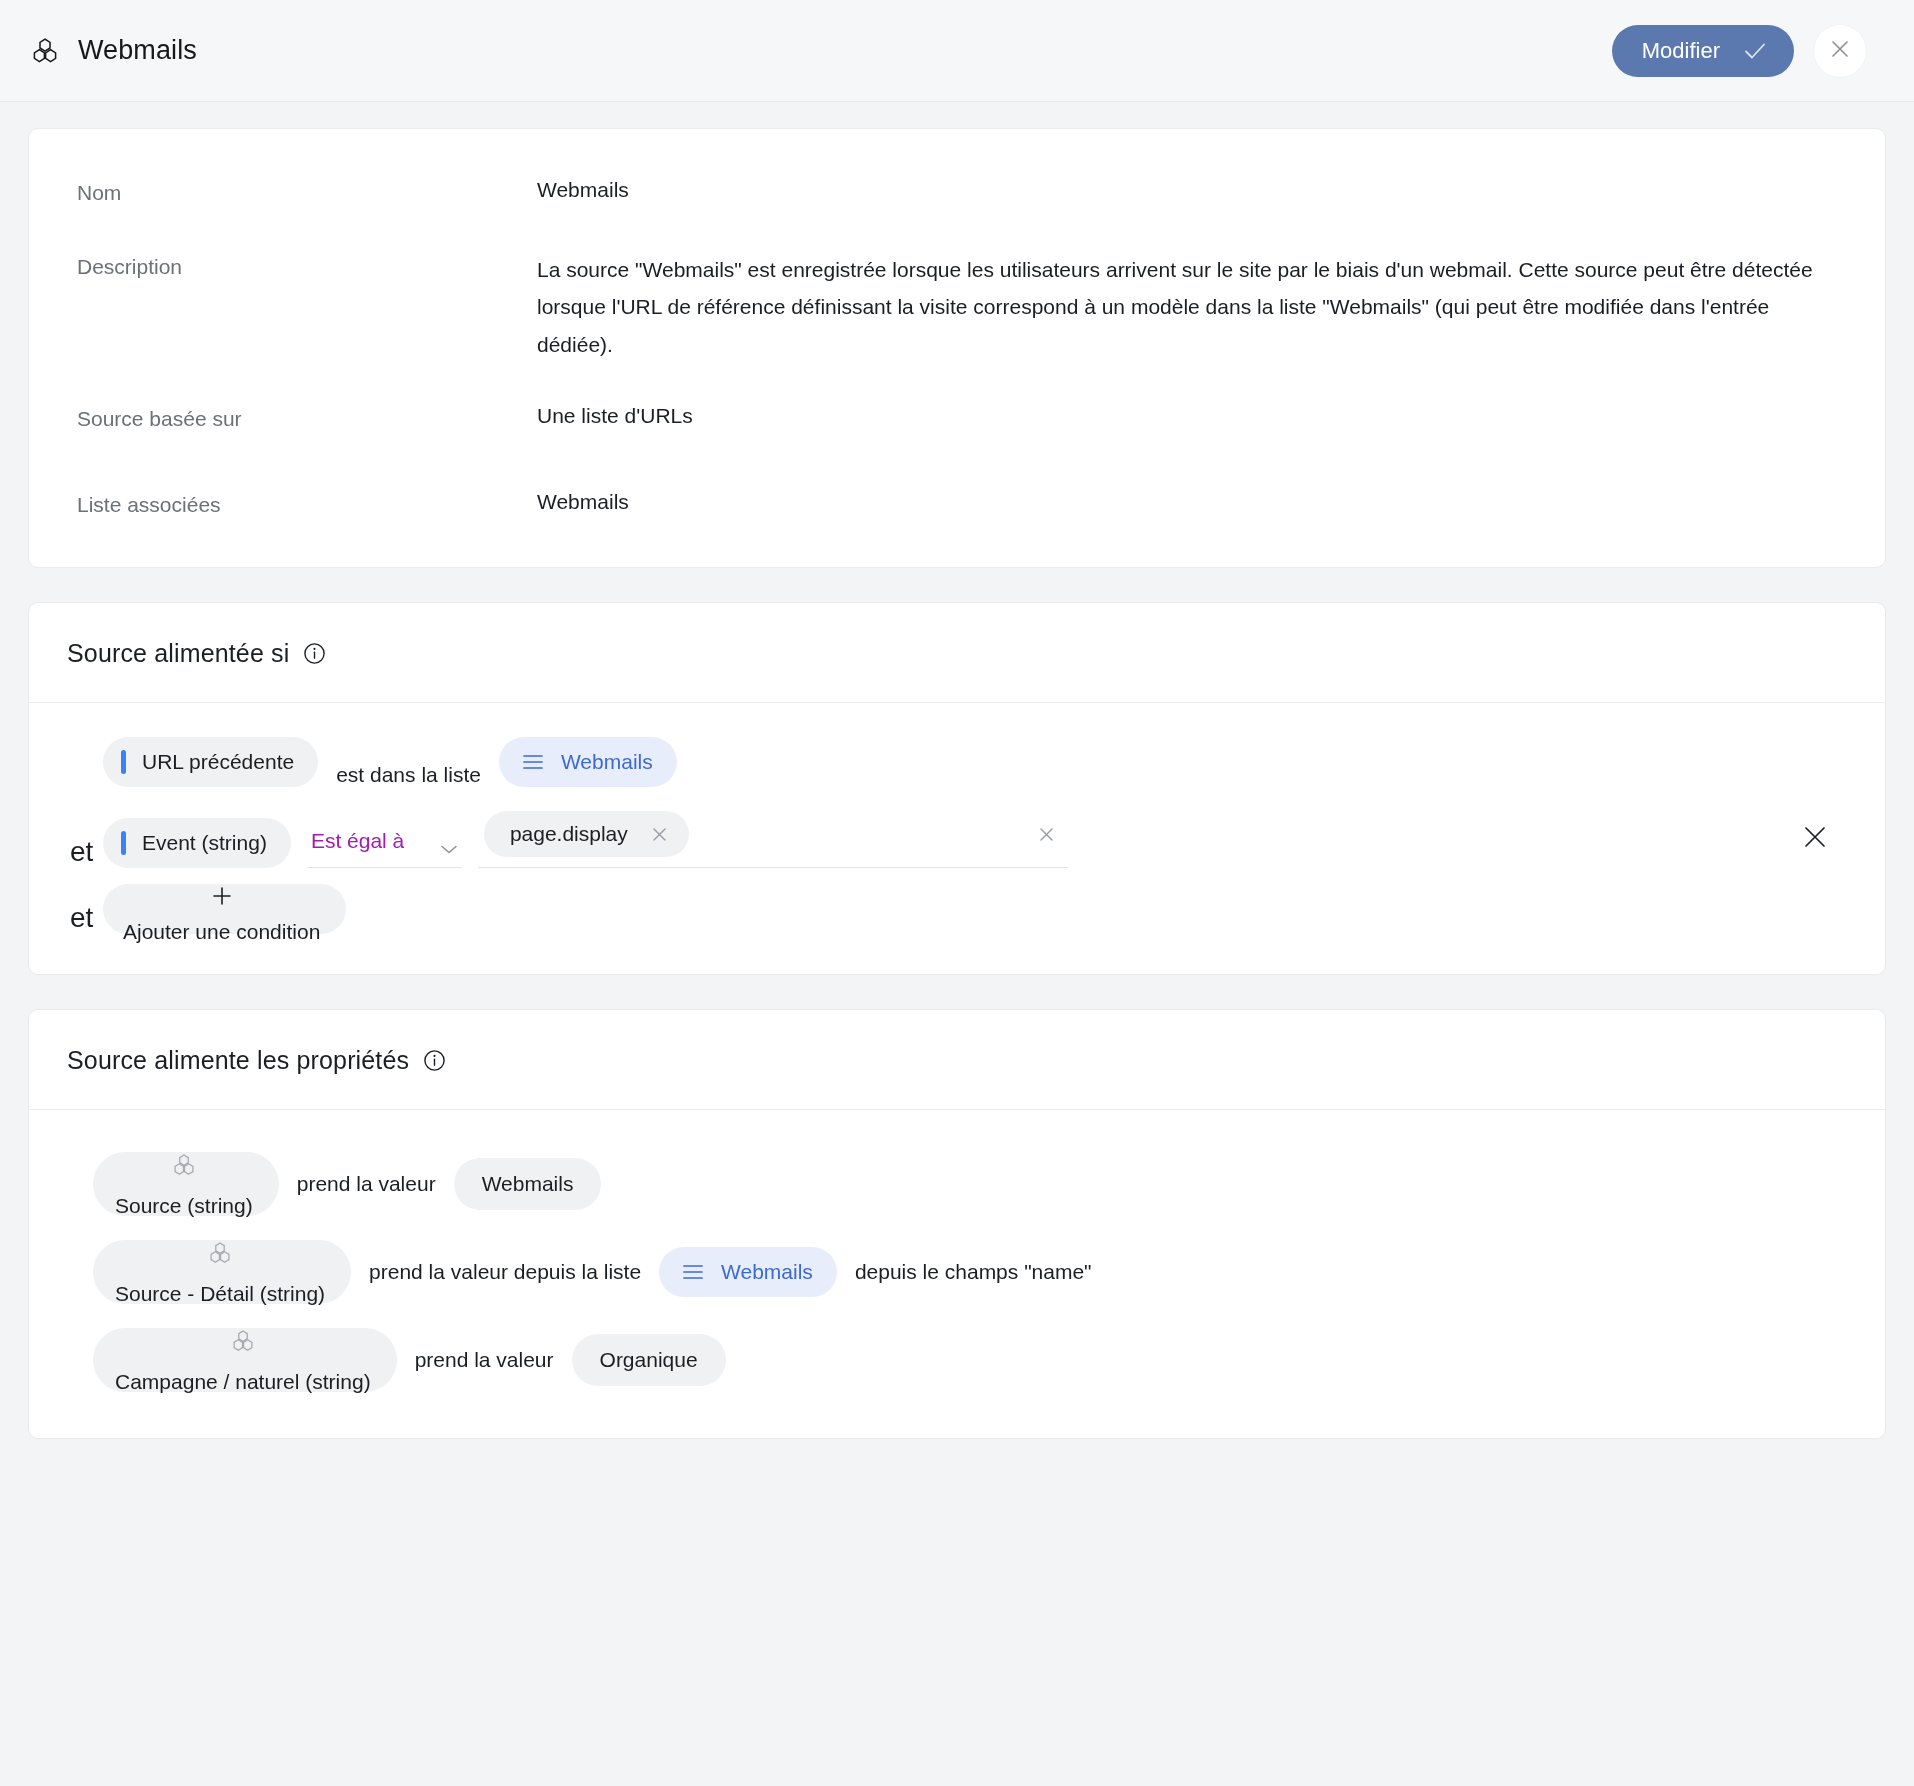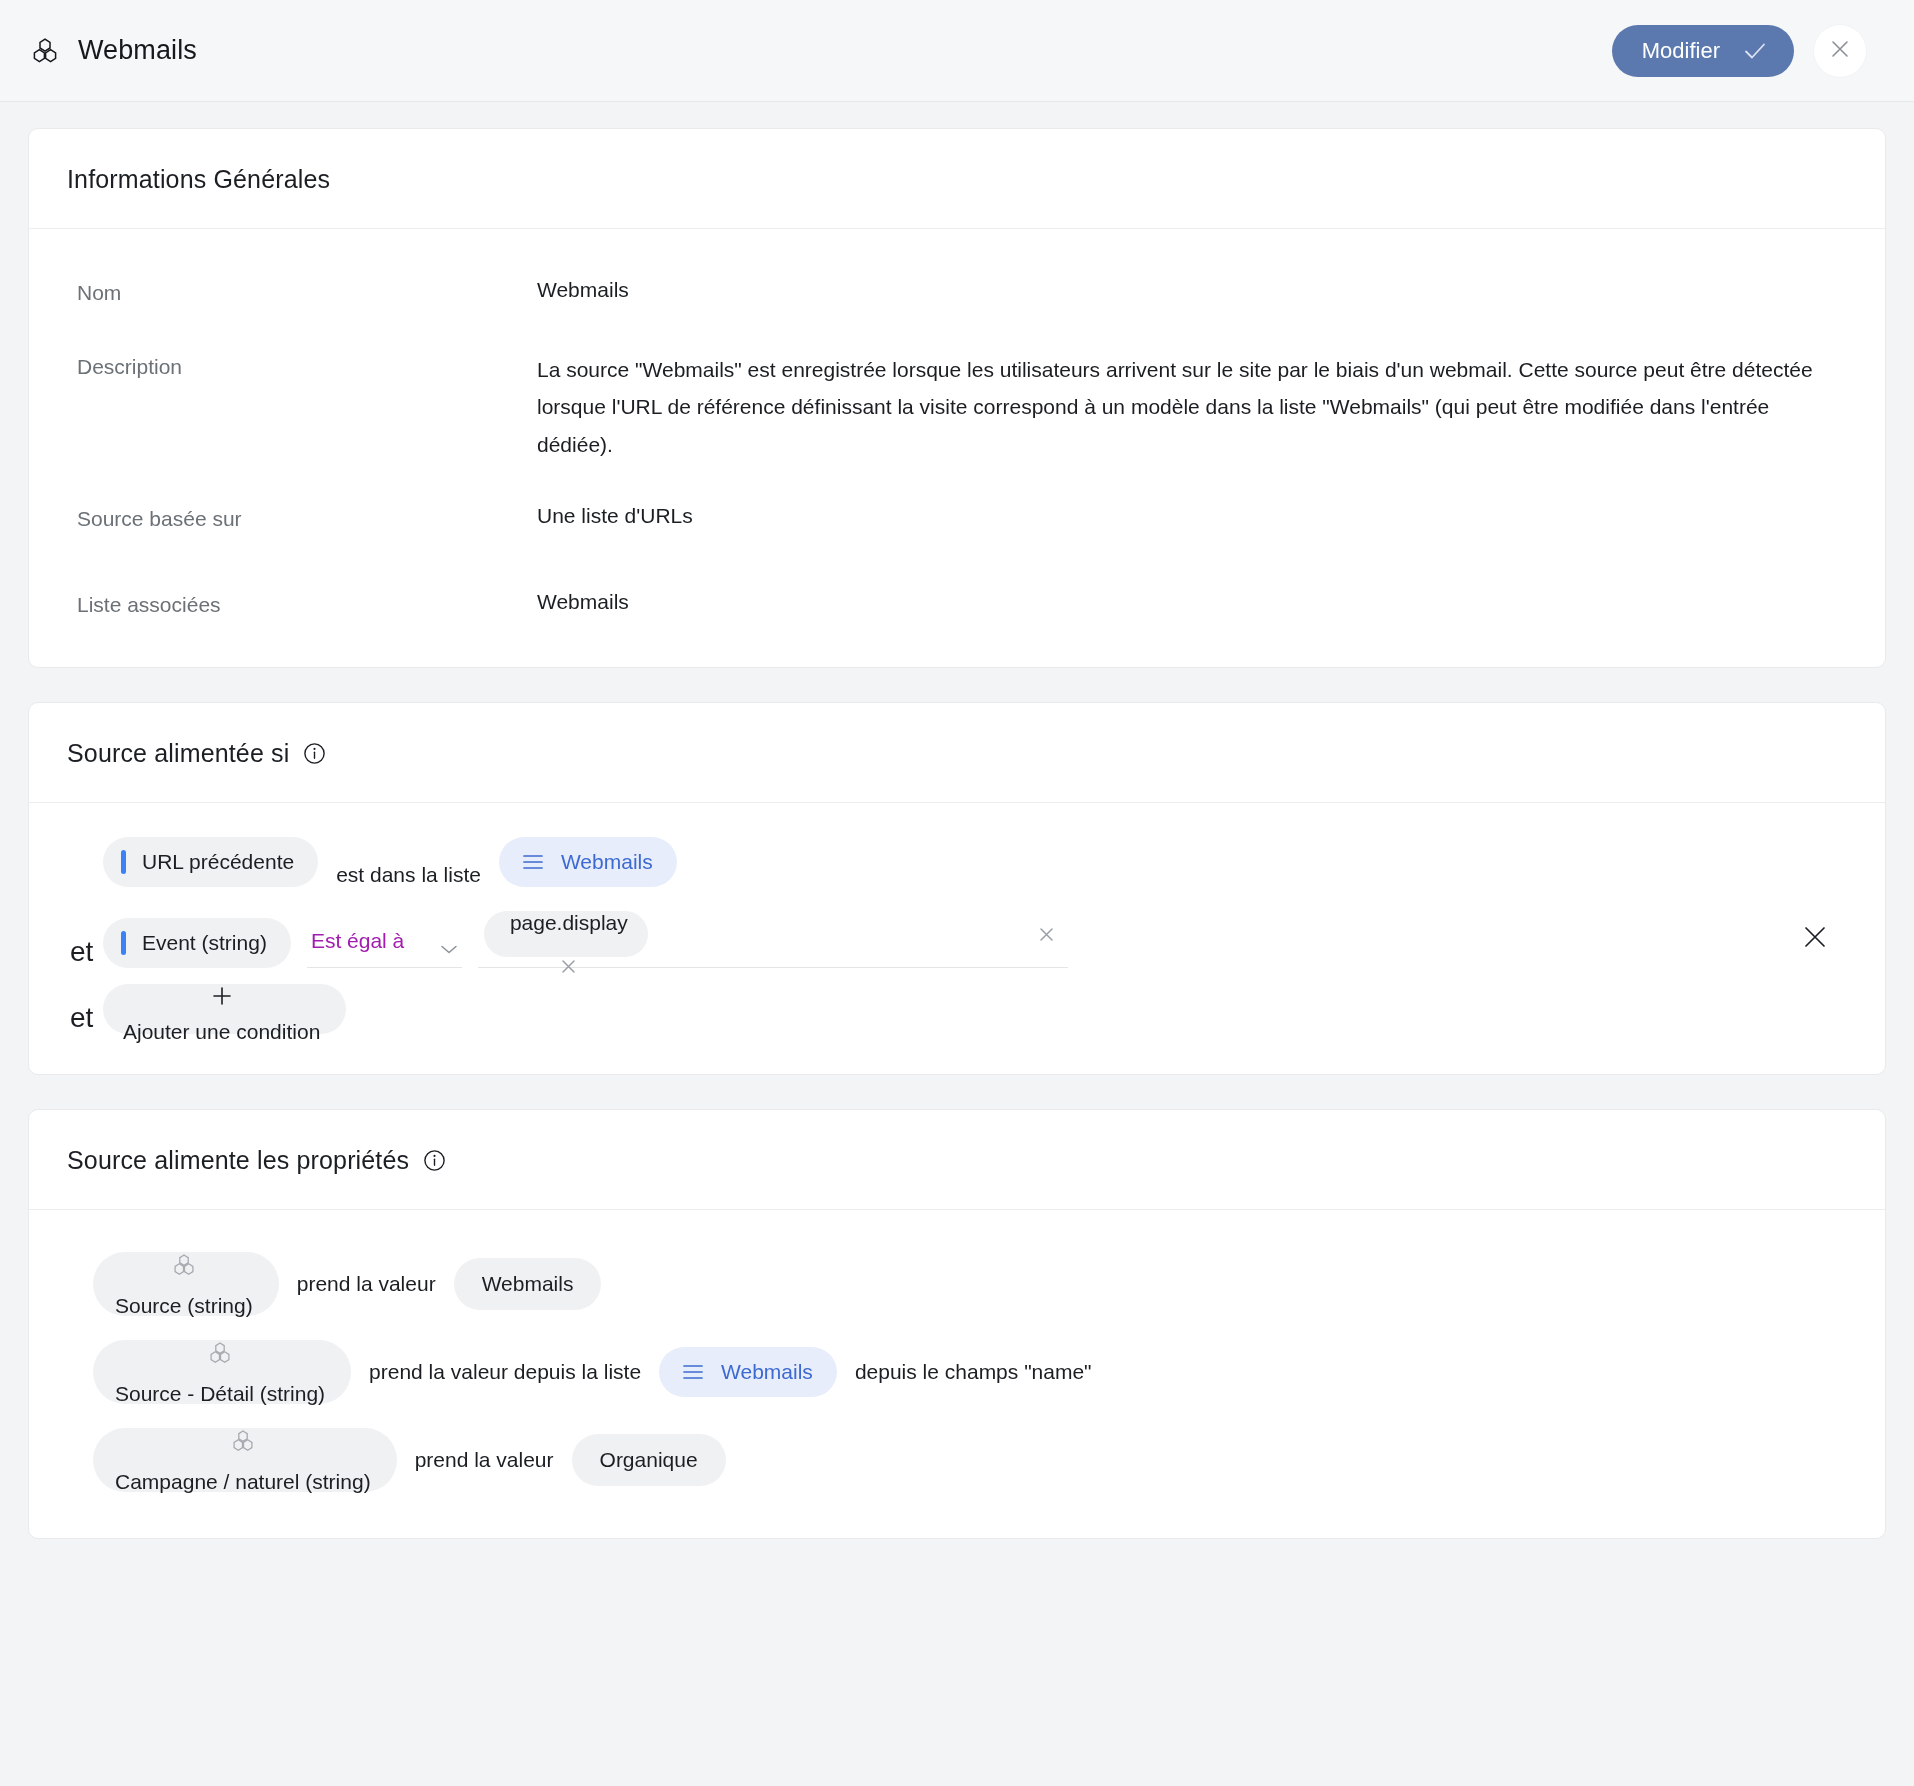--- a/index.html
+++ b/index.html
@@ -185,21 +185,20 @@
     display: inline-flex;
     align-items: center;
     gap: 22px;
     background: #f0f1f3;
     border-radius: 999px;
     height: 46px;
     padding: 0 20px 0 26px;
     font-size: 21px;
     color: #1b1f23;
     cursor: pointer;
-    flex-direction: column;
   }
   .x-small { width: 19px; height: 19px; display: block; }
   .tag-clear {
     margin-left: auto;
     padding-right: 6px;
     cursor: pointer;
     display: flex;
   }
   .row-delete {
     position: absolute;
@@ -266,23 +265,20 @@
           <path d="M5 5 L19 19 M19 5 L5 19"></path>
         </svg>
       </span>
     </button>
   </div>
 </div>
 
 <div class="page">
 
   <div class="card">
-    <div class="card-header">
-      <span class="card-title">Informations Générales</span>
-    </div>
     <div class="card-body">
 
       <div class="kv row-nom">
         <div class="kv-label">Nom</div>
         <div class="kv-value tight">Webmails</div>
       </div>
 
       <div class="kv row-desc">
         <div class="kv-label">Description</div>
         <div class="kv-value">La source "Webmails" est enregistrée lorsque les utilisateurs arrivent sur le site par le biais d'un webmail. Cette source peut être détectée lorsque l'URL de référence définissant la visite correspond à un modèle dans la liste "Webmails" (qui peut être modifiée dans l'entrée dédiée).</div>

